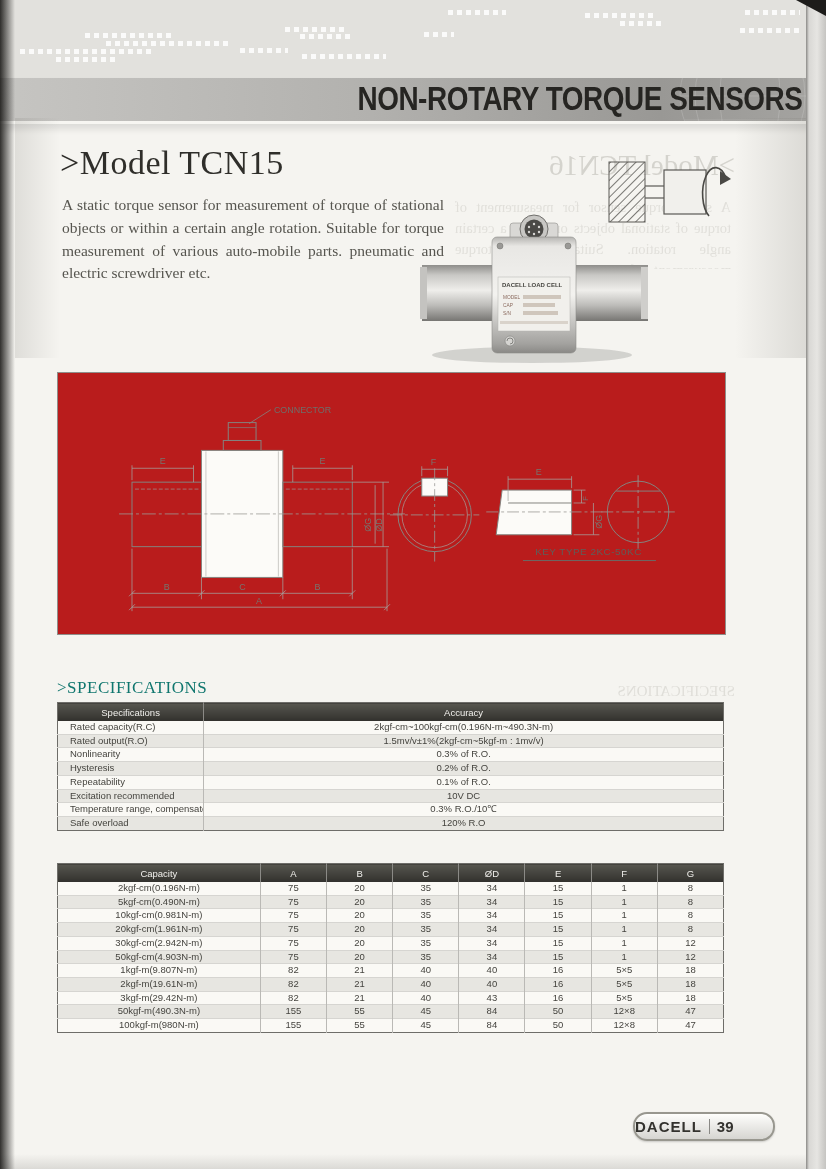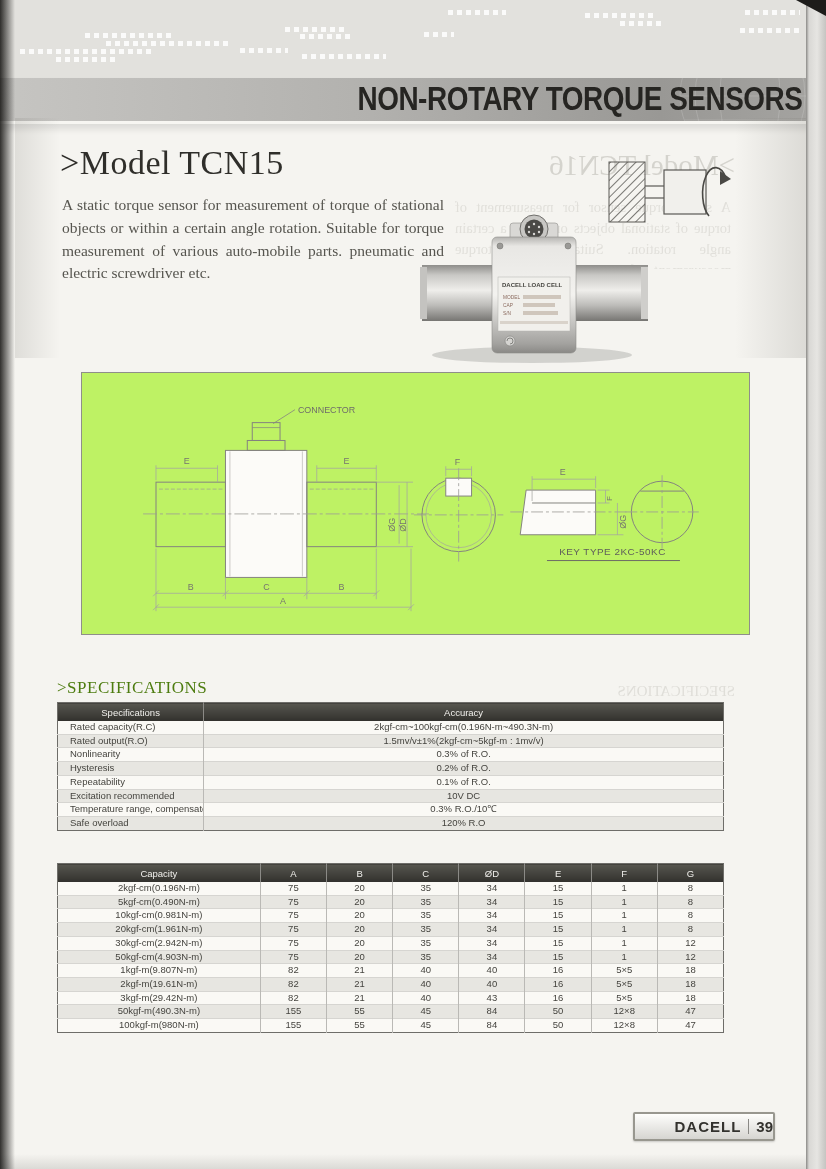--- a/index.html
+++ b/index.html
@@ -23,24 +23,24 @@
   .ghost{transform:scaleX(-1);color:#aeaca4;position:absolute;font-family:"Liberation Serif",serif;pointer-events:none;}
   .ghost-title{left:455px;top:149px;width:280px;font-size:29px;opacity:.45;white-space:nowrap;}
   .ghost-desc{left:455px;top:197px;width:276px;height:72px;overflow:hidden;font-size:14.5px;
           line-height:1.45;opacity:.28;text-align:justify;}
   .ghost-spec{left:565px;top:683px;width:170px;font-size:15px;opacity:.30;}
   .ghost-dim{left:520px;top:879px;width:200px;font-size:15px;opacity:.22;}
   .schematic{position:absolute;left:597px;top:158px;}
   .photo{position:absolute;left:420px;top:213px;}
   
   .drawing-box{position:absolute;left:57px;top:372px;width:667px;height:261px;
-          background:#bef264;border:1px solid #8f8e8a;margin-left:24px;}
+          background:#b91c1c;border:1px solid #8f8e8a;}
   
   .sec-heading{position:absolute;font-family:"Liberation Serif",serif;font-size:17px;
-          color:#4d7c0f;letter-spacing:.5px;}
+          color:#0f766e;letter-spacing:.5px;}
   .unit-label{position:absolute;left:57px;top:878px;width:667px;text-align:center;
           font-size:13.5px;color:#15803d;}
   
   table{border-collapse:collapse;table-layout:fixed;width:667px;position:absolute;left:57px;
           font-size:9.5px;color:#45443f;border:1px solid #6e6d69;}
   th{background:linear-gradient(180deg,#57564f 0%,#31302c 100%);color:#f0efeb;font-weight:400;
           height:16px;border-left:1px solid #8b8a86;}
   th:first-child{border-left:none;}
   td{height:12.7px;line-height:12.7px;text-align:center;padding:0 4px;white-space:nowrap;overflow:hidden;
           border-left:1px solid #bab9b5;}
@@ -48,22 +48,22 @@
   tbody tr:nth-child(odd){background:#faf9f5;}
   tbody tr:nth-child(even){background:#e7e6e1;}
   tbody tr+tr td{border-top:1px solid #d6d5d1;}
   .spec-table{top:702px;}
   .spec-table th:first-child{width:21.5%;}
   .spec-table td:first-child{text-align:left;padding-left:12px;}
   .dim-table{top:863px;border-radius:25px;}
   .dim-table th:first-child{width:30%;}
   
   .footer-badge{position:absolute;left:633px;top:1112px;width:138px;height:25px;
-          border:2px solid #98978f;border-radius:2px;background:linear-gradient(180deg,#fefefc,#d6d5d1);
-          box-shadow:0 1px 2px rgba(0,0,0,.18);display:flex;align-items:center;justify-content:flex-end;gap:7px;}
+          border:2px solid #98978f;border-radius:14px;background:linear-gradient(180deg,#fefefc,#d6d5d1);
+          box-shadow:0 1px 2px rgba(0,0,0,.18);display:flex;align-items:center;justify-content:flex-start;gap:7px;}
   .footer-brand{font-size:15px;font-weight:700;letter-spacing:1px;color:#33322e;}
   .footer-divider{width:1px;height:15px;background:#8a8985;}
   .footer-page{font-size:15px;font-weight:700;color:#33322e;}
   
   .edge-left{position:absolute;left:0;top:0;width:15px;height:1169px;z-index:10;
           background:linear-gradient(90deg,rgba(22,21,19,.88),rgba(22,21,19,0));}
   .edge-right{position:absolute;left:806px;top:0;width:20px;height:1169px;z-index:10;
           background:linear-gradient(90deg,#8b8a87 0,#d9d8d5 15%,#e6e5e2 55%,#c5c4c1 100%);}
   .corner-tr{position:absolute;left:796px;top:0;width:30px;height:16px;background:#1d1c1a;z-index:11;
           clip-path:polygon(0 0,100% 0,100% 100%);}

